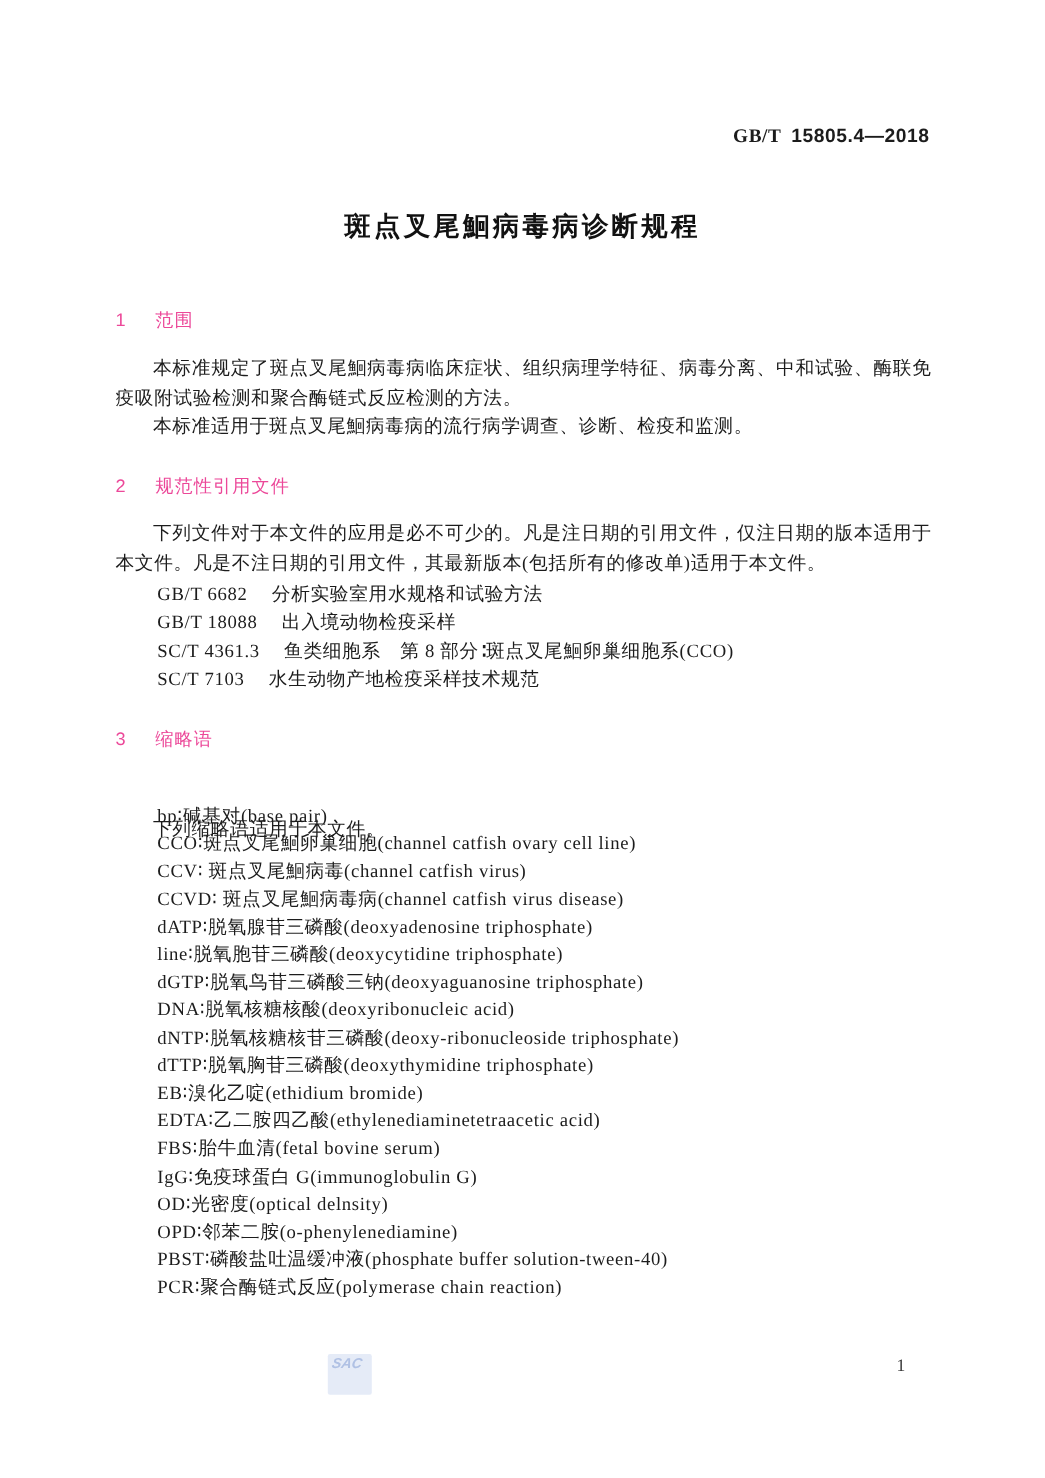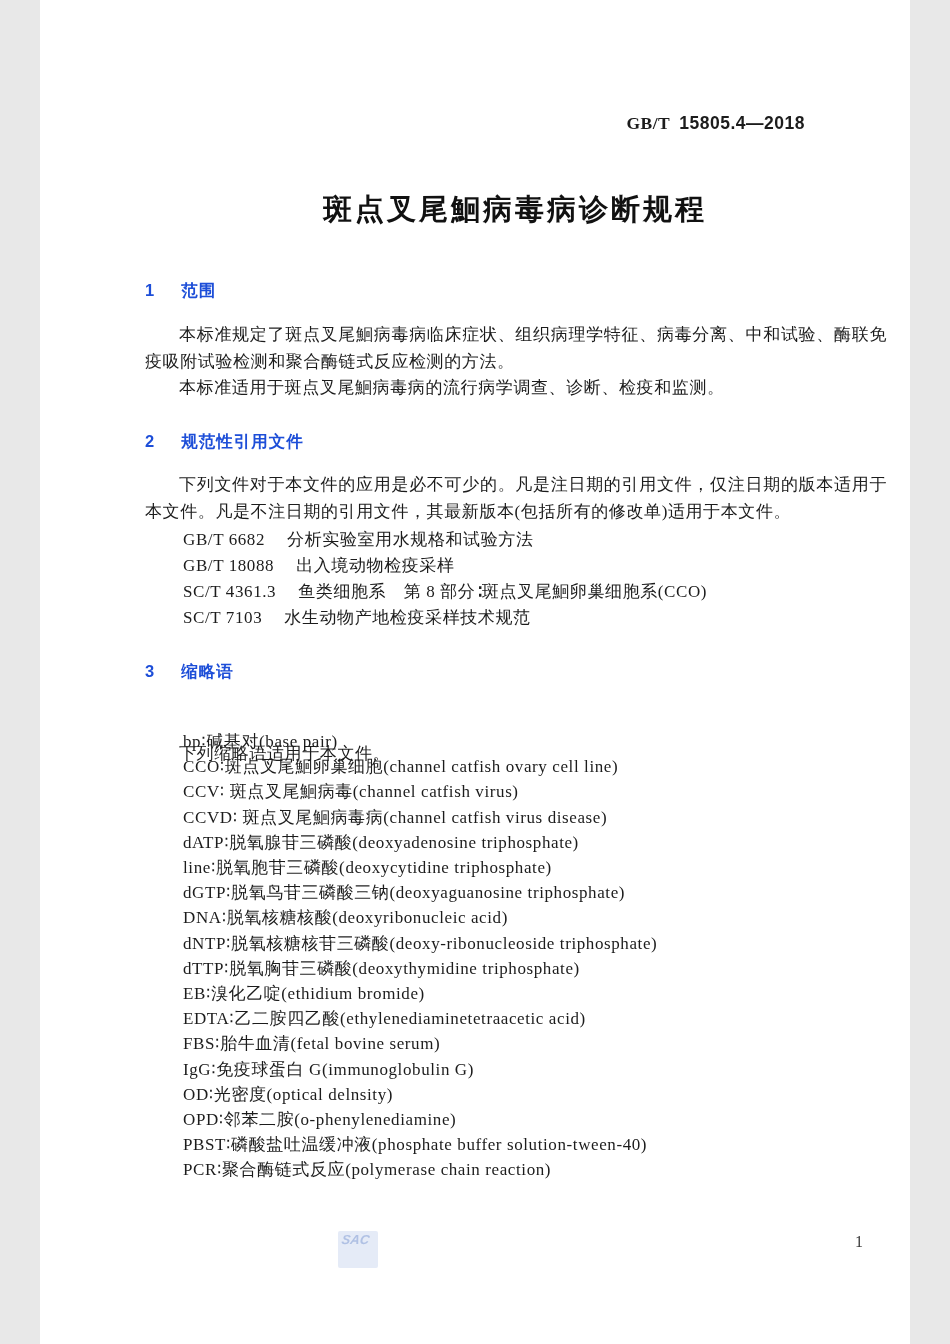--- a/index.html
+++ b/index.html
@@ -1,18 +1,18 @@
 <!DOCTYPE html>
 <html><head>
 <meta charset="utf-8">
 <style>
   html,body { margin:0; padding:0; background:#e8e8e8; }
   .page {
     position: relative;
-    width: 870px;
+    width: 950px;
     height: 1344px;
     margin: 0 auto;
     background: #ffffff;
     color: #1c1c1c;
     font-family: "Liberation Serif", "DejaVu Serif", serif;
     overflow: hidden;
   }
   .std-no {
     position: absolute;
     top: 113px;
@@ -26,33 +26,33 @@
   .std-no .num    { font-family: "Liberation Sans", sans-serif; }
   .doc-title {
     position: absolute;
     top: 190px;
     left: 0;
     width: 950px;
     margin: 0;
     text-align: center;
     font-family: "Liberation Sans", "DejaVu Sans", sans-serif;
     font-weight: bold;
-    font-size: 29px;
+    font-size: 24px;
     letter-spacing: 3px;
     color: #111;
   }
   .sec-heading {
     position: absolute;
     left: 105px;
     width: 742px;
     font-family: "Liberation Sans", "DejaVu Sans", sans-serif;
-    font-weight: bold;
+    font-weight: normal;
     font-size: 16.5px;
     letter-spacing: 1px;
-    color: #1d4ed8;
+    color: #ec4899;
   }
   .sec-heading .num { display:inline-block; margin-right: 26px; }
   .body-block {
     position: absolute;
     left: 105px;
     width: 742px;
     font-size: 17px;
     line-height: 26.5px;
     letter-spacing: 0.6px;
     text-align: justify;

